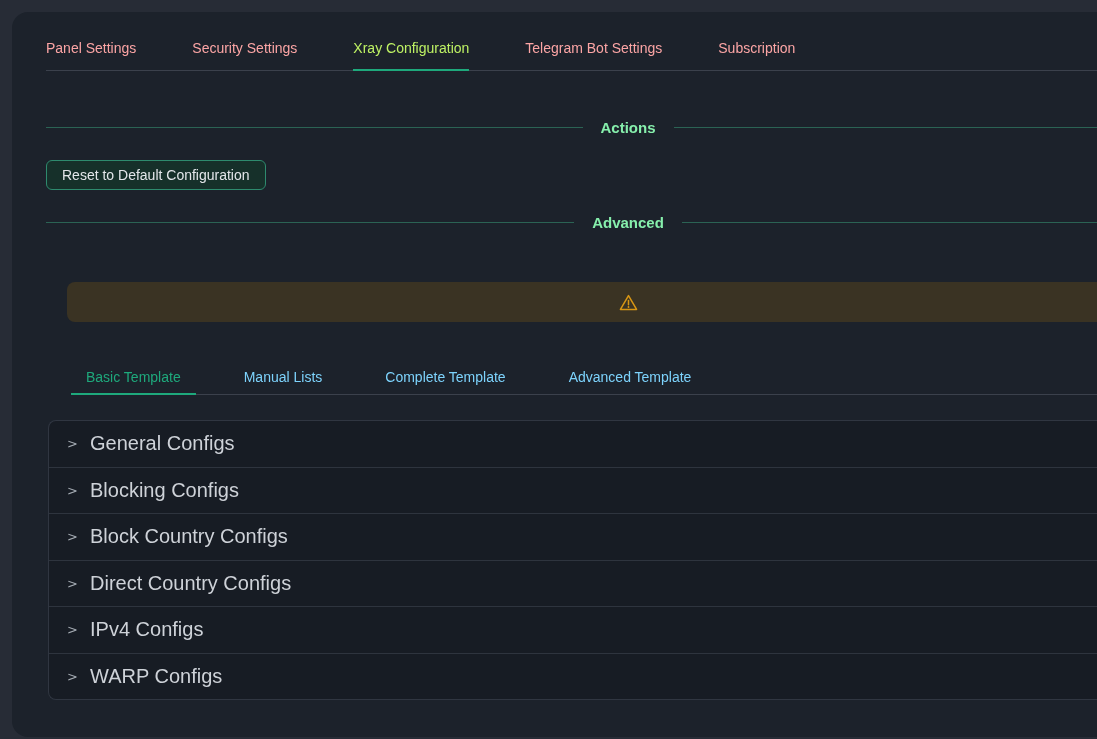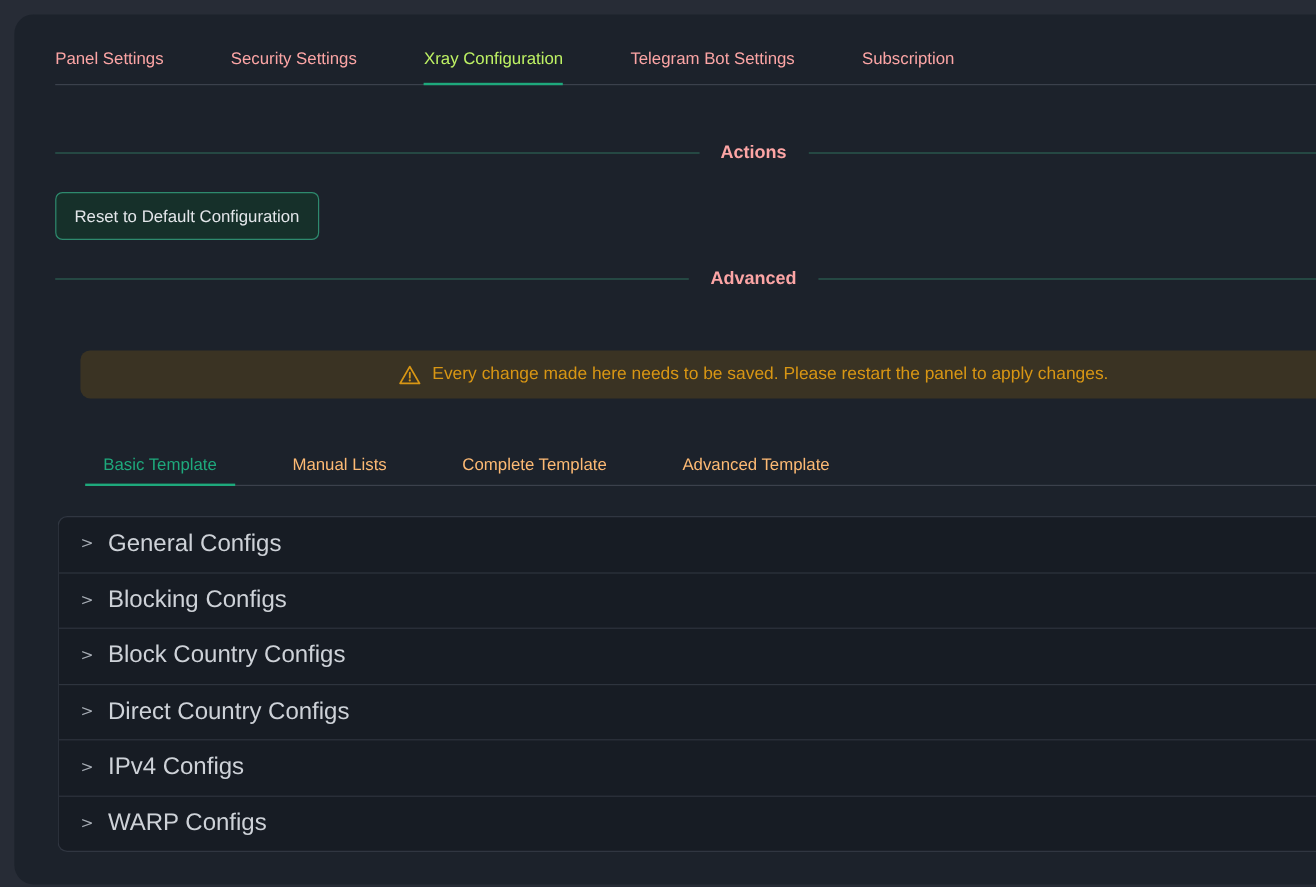--- a/index.html
+++ b/index.html
@@ -45,28 +45,28 @@
   
   .divider {
     display: flex; align-items: center;
     height: 20px;
   }
   .divider-actions { margin-top: 46px; }
   .divider-templates { margin-top: 22px; }
   .divider .line { flex: 1; height: 1px; background: #2b6354; }
   .divider .divider-title {
     margin: 0 18px;
-    font-size: 15px; font-weight: bold; color: #fca5a5;
+    font-size: 15px; font-weight: bold; color: #86efac;
   }
 
   
   .btn-reset {
     margin-top: 23px;
     display: inline-flex; align-items: center;
-    height: 40px; padding: 0 15px;
+    height: 30px; padding: 0 15px;
     background: #16302a;
     border: 1px solid #2e8a6e;
     border-radius: 6px;
     color: #e3e6ea; font-size: 14px;
     font-family: "Liberation Sans", sans-serif;
     cursor: pointer;
   }
 
   
   .alert {
@@ -81,21 +81,21 @@
   .alert .warn-ic { width: 19px; height: 19px; flex: 0 0 auto; }
 
   
   .subtabs {
     display: flex; gap: 33px;
     margin-top: 47px; margin-left: 25px;
     border-bottom: 1px solid #3b414c;
     width: 1139px;
   }
   .subtab {
-    font-size: 14px; color: #fdba74;
+    font-size: 14px; color: #7dd3fc;
     padding: 0 15px 9px 15px;
     cursor: pointer;
     position: relative;
     white-space: nowrap;
   }
   .subtab.active { color: #1ea97c; }
   .subtab.active::after {
     content: ""; position: absolute;
     left: 0; right: 0; bottom: -1px;
     height: 2px; background: #1ea97c;
@@ -162,21 +162,20 @@
         <div class="line"></div>
       </div>
 
       
       <div class="alert">
         <svg class="warn-ic" viewBox="0 0 24 24">
           <path d="M12 3.2 L22.2 20.8 L1.8 20.8 Z" fill="none" stroke="#d89614" stroke-width="1.9" stroke-linejoin="round"></path>
           <line x1="12" y1="9.6" x2="12" y2="14.8" stroke="#d89614" stroke-width="1.9" stroke-linecap="round"></line>
           <circle cx="12" cy="17.7" r="1.15" fill="#d89614"></circle>
         </svg>
-        <span>Every change made here needs to be saved. Please restart the panel to apply changes.</span>
       </div>
 
       
       <div class="subtabs">
         <div class="subtab active">Basic Template</div>
         <div class="subtab">Manual Lists</div>
         <div class="subtab">Complete Template</div>
         <div class="subtab">Advanced Template</div>
       </div>
 

